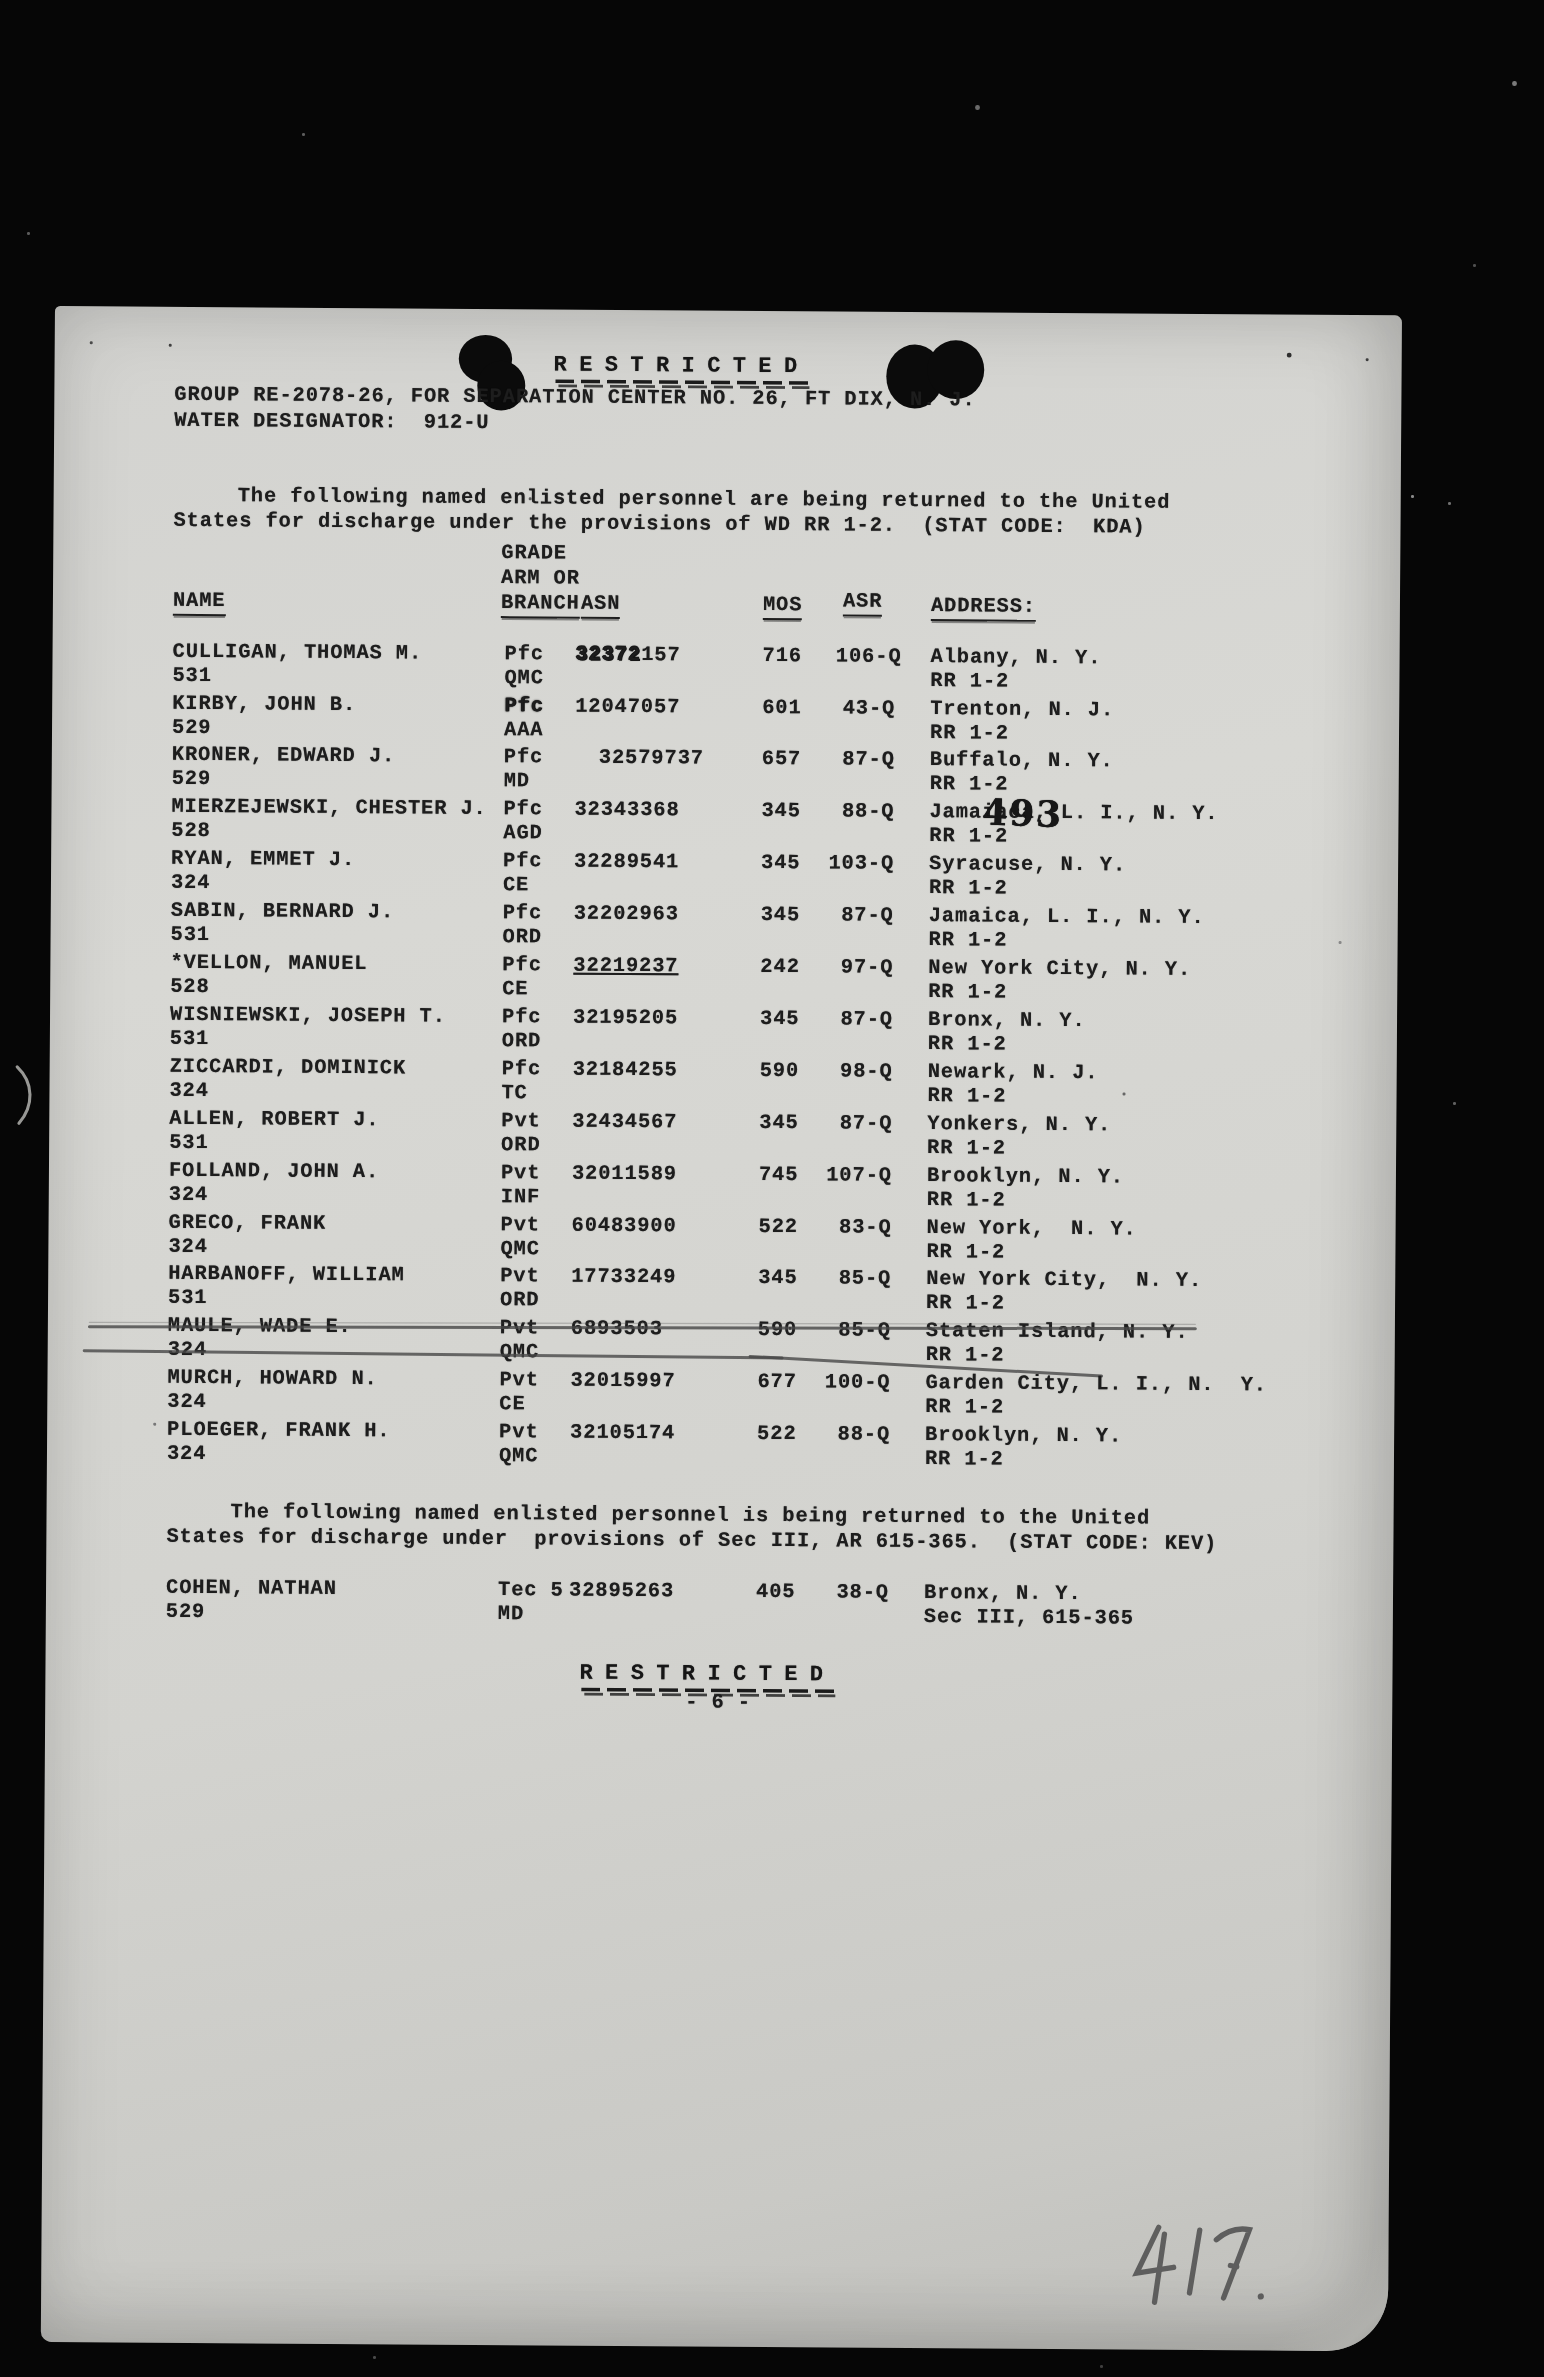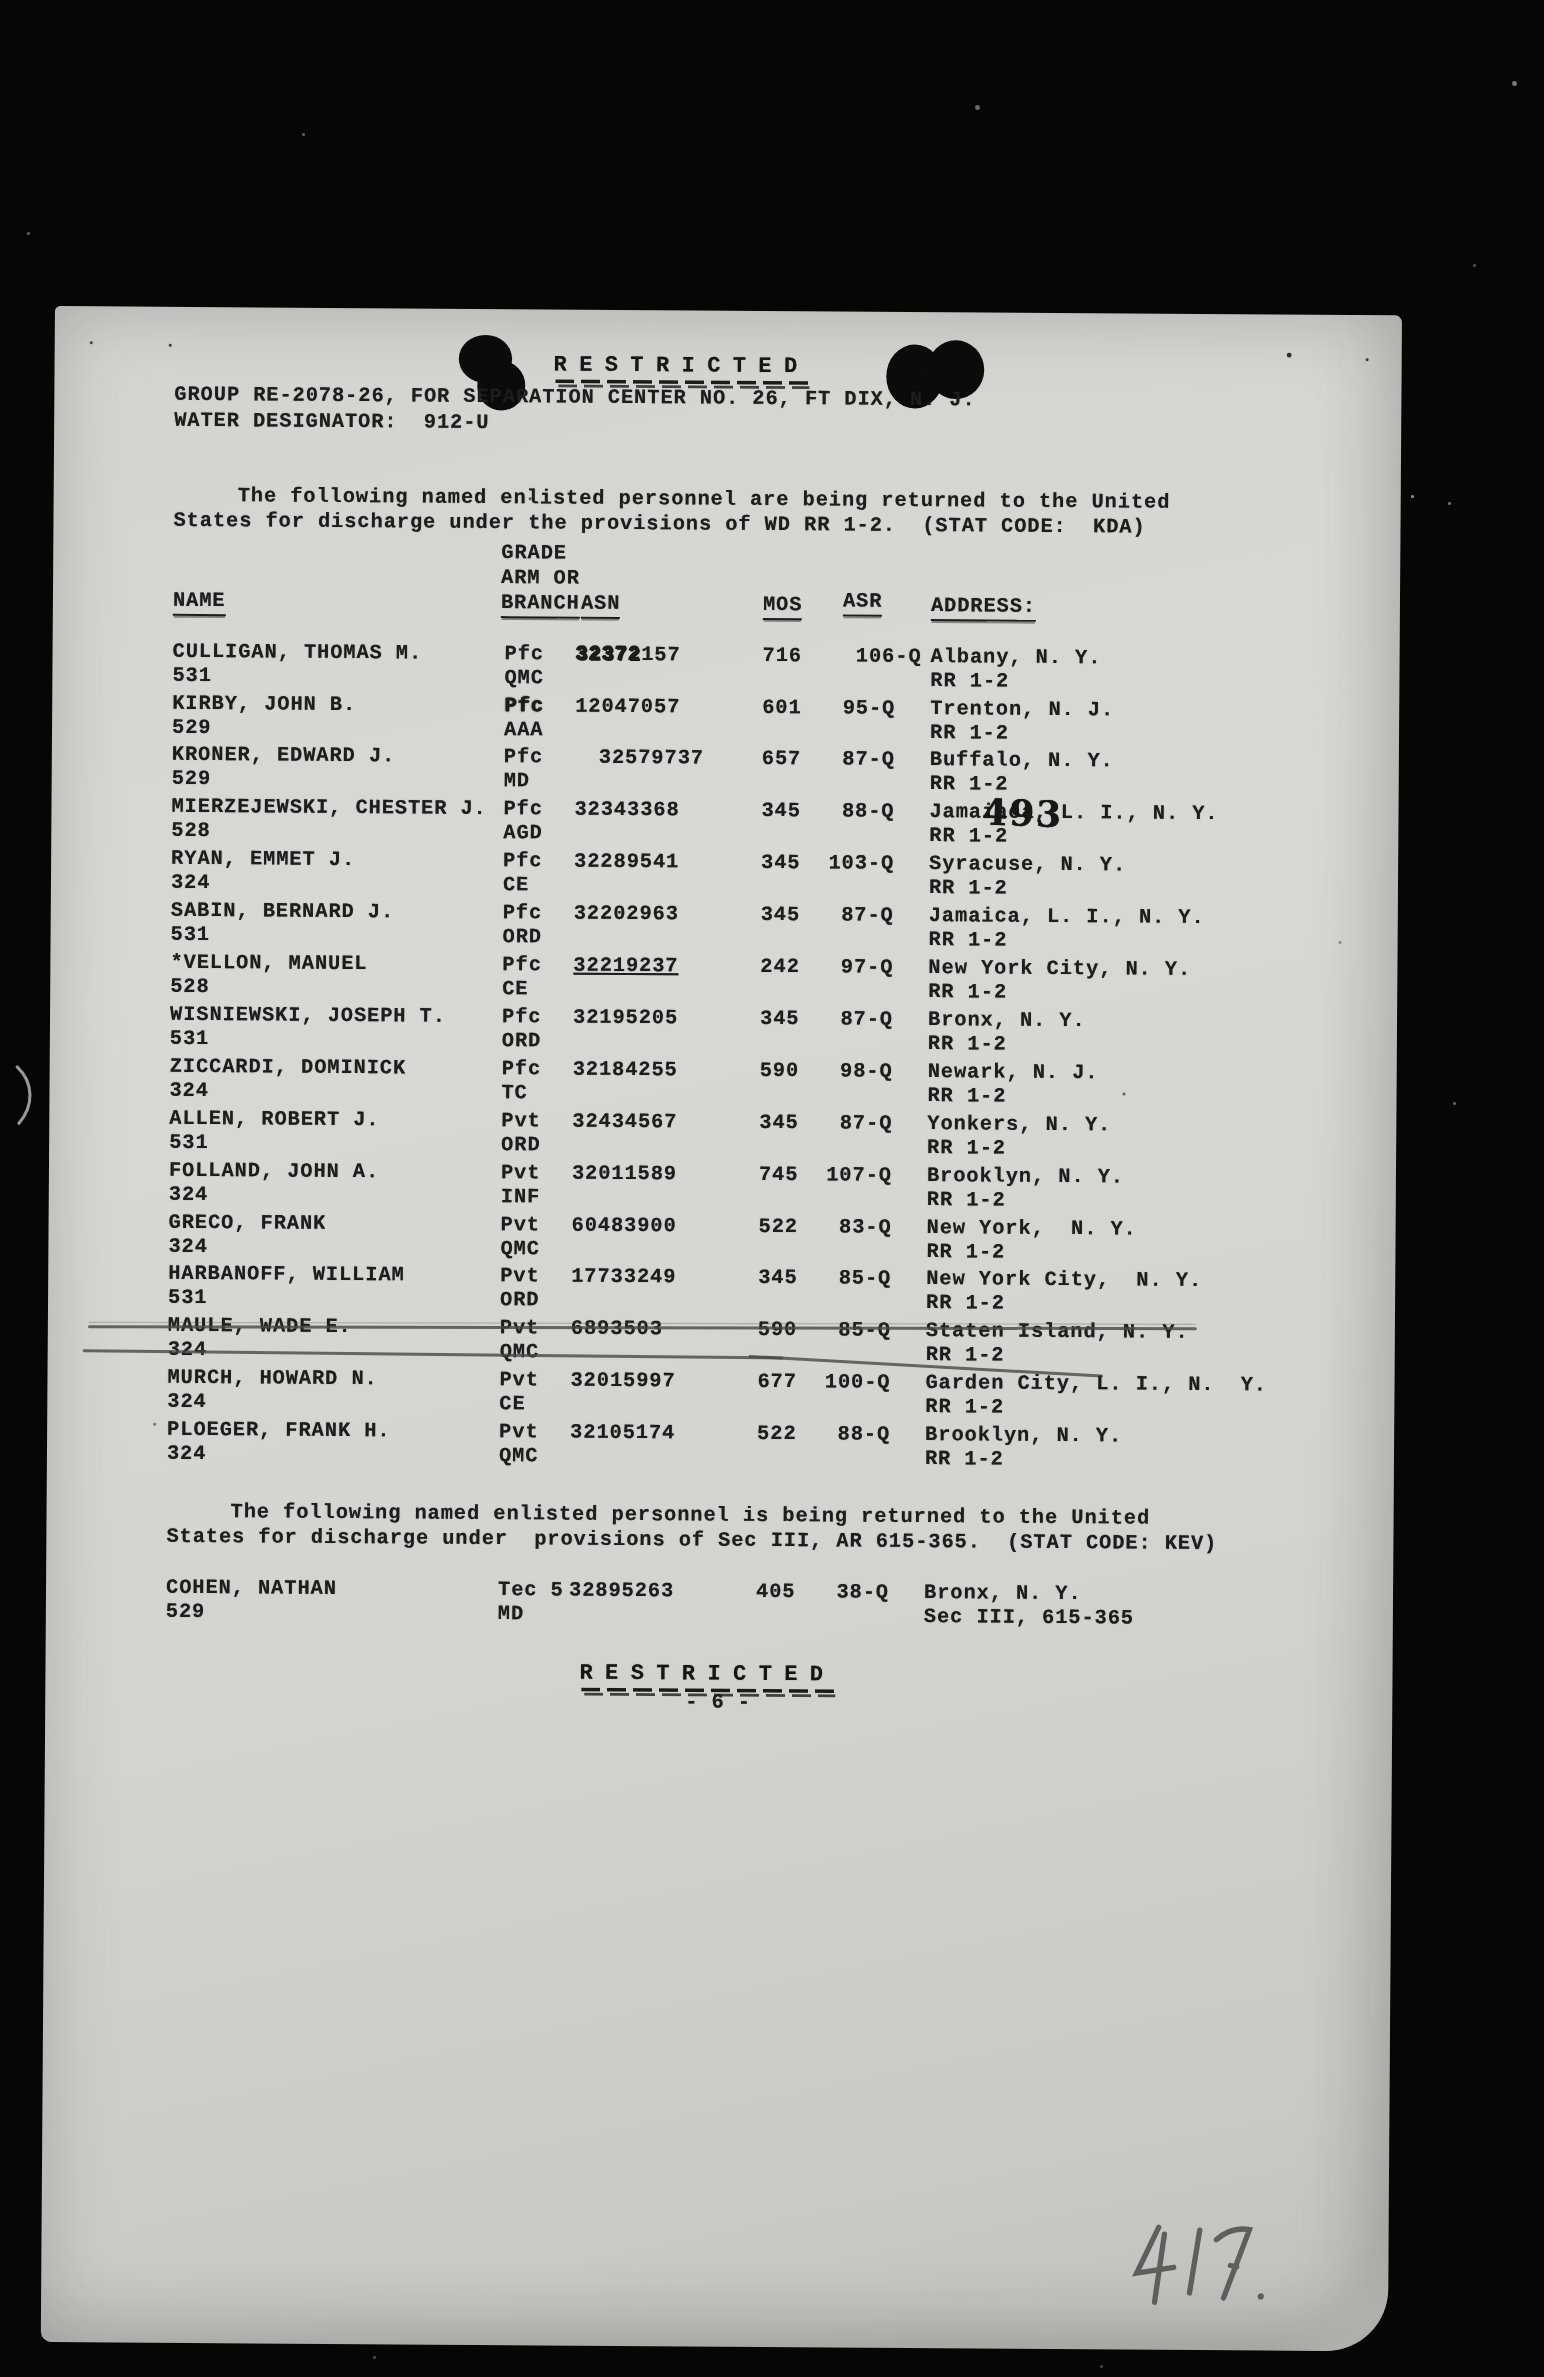--- a/index.html
+++ b/index.html
@@ -93,32 +93,32 @@
     <span class="t ul" style="left:710px;top:282px;">MOS</span>
     <span class="t ul" style="left:790px;top:278px;">ASR</span>
     <span class="t ul" style="left:878px;top:282px;">ADDRESS:</span>
 
     <div style="position:absolute;left:0;top:0;width:100%;height:100%;">
         <div class="entry" style="top: 333px;">
           <span class="t" style="left: 120px; top: 0px;">CULLIGAN, THOMAS M.</span>
           <span class="t" style="left: 452px; top: 0px;">Pfc</span>
           <span class="t" style="left: 523px; top: 0px;"><span class="smudge">32372</span>157</span>
           <span class="t" style="left: 710px; top: 0px;">716</span>
-          <span class="t asr" style="left: 776px; top: 0px;">106-Q</span>
+          <span class="t asr" style="left: 756px; top: 0px;">106-Q</span>
           <span class="t" style="left: 878px; top: 0px;">Albany, N. Y.</span>
           <span class="t" style="left: 120px; top: 24px;">531</span>
           <span class="t" style="left: 452px; top: 24px;">QMC</span>
           <span class="t" style="left: 878px; top: 24px;">RR 1-2</span>
         </div>
         <div class="entry" style="top: 385px;">
           <span class="t" style="left: 120px; top: 0px;">KIRBY, JOHN B.</span>
           <span class="t overstruck" style="left: 452px; top: 0px;">Pfc</span>
           <span class="t" style="left: 523px; top: 0px;">12047057</span>
           <span class="t" style="left: 710px; top: 0px;">601</span>
-          <span class="t asr" style="left: 750px; top: 0px;">95-Q</span>
+          <span class="t asr" style="left: 750px; top: 0px;">43-Q</span>
           <span class="t" style="left: 878px; top: 0px;">Trenton, N. J.</span>
           <span class="t" style="left: 120px; top: 24px;">529</span>
           <span class="t" style="left: 452px; top: 24px;">AAA</span>
           <span class="t" style="left: 878px; top: 24px;">RR 1-2</span>
         </div>
         <div class="entry" style="top: 436px;">
           <span class="t" style="left: 120px; top: 0px;">KRONER, EDWARD J.</span>
           <span class="t" style="left: 452px; top: 0px;">Pfc</span>
           <span class="t" style="left: 547px; top: 0px;">32579737</span>
           <span class="t" style="left: 710px; top: 0px;">657</span>

